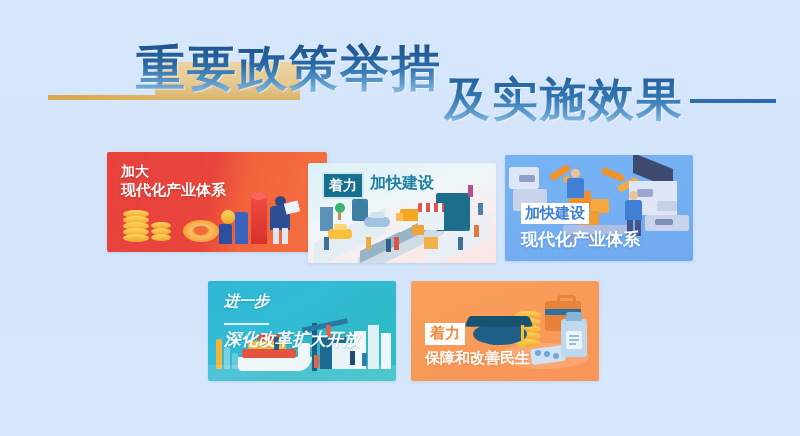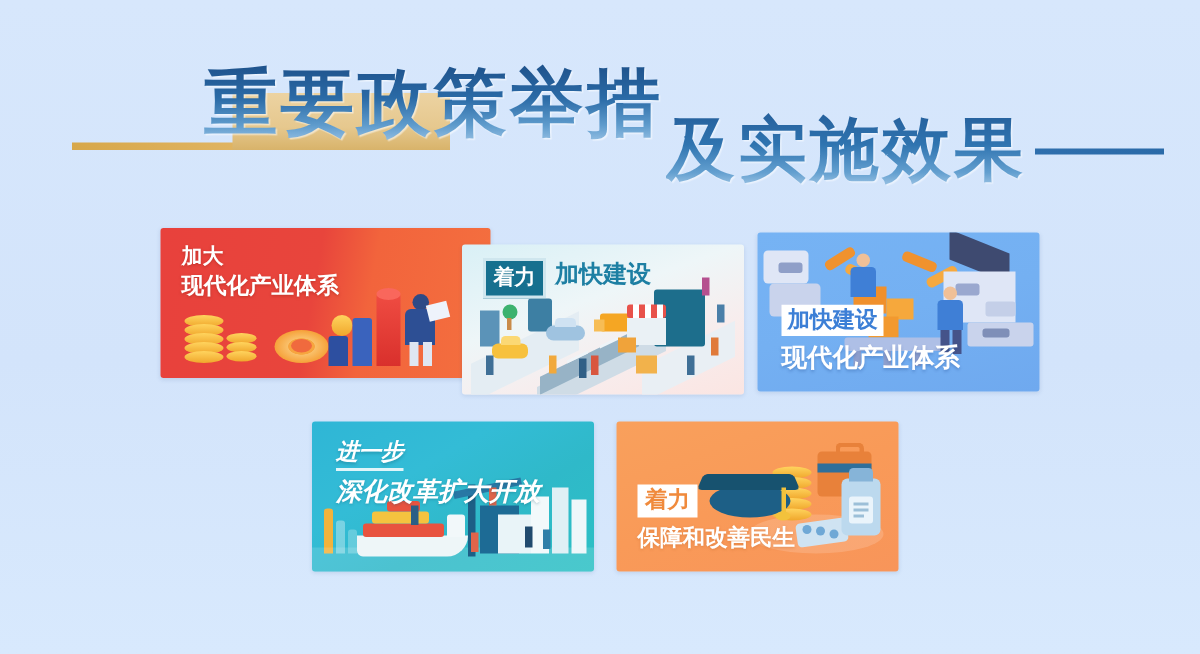--- a/index.html
+++ b/index.html
@@ -68,21 +68,21 @@
     font-size:15px;line-height:19px;padding:1px 4px;}
   #card3 .l2{color:#fff;font-size:17px;line-height:22px;margin-top:4px;
     text-shadow:0 1px 2px rgba(30,70,140,.3);}
 
   
   #card4{left:208px;top:281px;width:188px;height:100px;
     background:linear-gradient(150deg,#2fb6d6 0%,#33bcd6 35%,#2fb9c9 62%,#2cc0c4 100%);}
   #card4 .cap{left:16px;top:10px;color:#fff;font-style:italic;
     text-shadow:0 1px 2px rgba(10,80,100,.3);}
   #card4 .l1{font-size:15px;line-height:19px;border-bottom:2px solid rgba(255,255,255,.85);
-    display:inline-block;padding-bottom:1px;}
+    display:inline-block;padding-bottom:12px;}
   #card4 .l2{font-size:17px;line-height:22px;margin-top:3px;}
 
   
   #card5{left:411px;top:281px;width:188px;height:100px;
     background:linear-gradient(160deg,#f9a05c 0%,#f99a58 50%,#f8955a 100%);}
   #card5 .tagbox{position:absolute;z-index:6;left:14px;top:42px;
     background:#fff;padding:1px 5px 2px;}
   #card5 .tagbox span{color:#f08a3c;font-size:15px;line-height:19px;font-weight:700;
     font-family:"DejaVu Sans","Liberation Sans",sans-serif;}
   #card5 .cap2{position:absolute;z-index:6;left:14px;top:66px;color:#fff;

